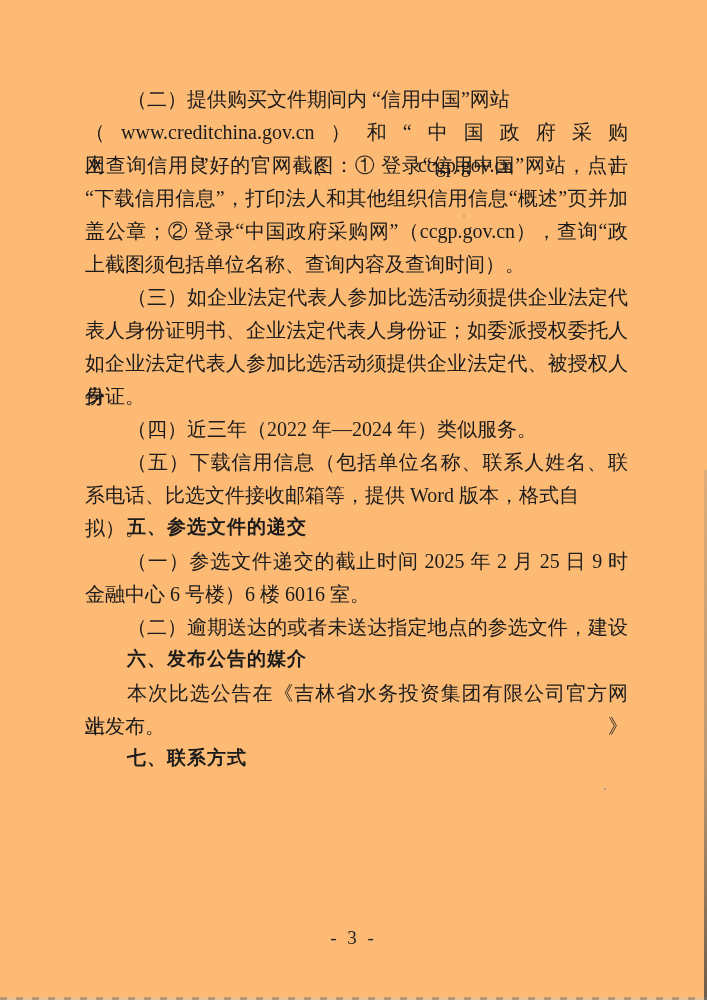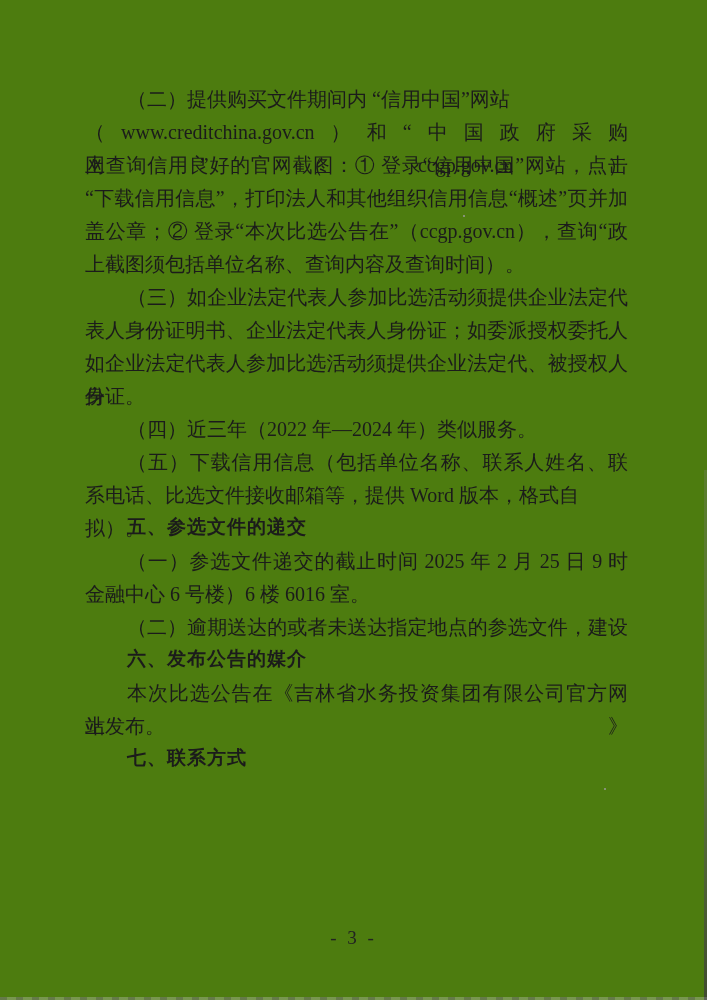--- a/index.html
+++ b/index.html
@@ -4,21 +4,21 @@
 <style>
   html, body {
     margin: 0;
     padding: 0;
     background: #ffffff;
   }
   .page {
     position: relative;
     width: 707px;
     height: 1000px;
-    background: #4d7c0f;
+    background: #fdba74;
     overflow: hidden;
     font-family: "Liberation Serif", "DejaVu Serif", serif;
     color: #1b1b1b;
   }
   .content {
     position: absolute;
     left: 85px;
     top: 83px;
     width: 543px;
   }
@@ -84,21 +84,21 @@
 </style>
 </head>
 <body>
 
 <div class="page">
   <div class="content" id="doc-body">
       <div class="line indent">（二）提供购买文件期间内 “信用中国”网站</div>
       <div class="line fill">（www.creditchina.gov.cn）和“中国政府采购网”（ccgp.gov.cn）</div>
       <div class="line fill">上查询信用良好的官网截图：① 登录“信用中国”网站，点击</div>
       <div class="line fill">“下载信用信息”，打印法人和其他组织信用信息“概述”页并加</div>
-      <div class="line fill">盖公章；② 登录“本次比选公告在”（ccgp.gov.cn），查询“政</div>
+      <div class="line fill">盖公章；② 登录“中国政府采购网”（ccgp.gov.cn），查询“政</div>
       <div class="line">上截图须包括单位名称、查询内容及查询时间）。</div>
       <div class="line indent fill">（三）如企业法定代表人参加比选活动须提供企业法定代</div>
       <div class="line fill">表人身份证明书、企业法定代表人身份证；如委派授权委托人</div>
       <div class="line fill">如企业法定代表人参加比选活动须提供企业法定代、被授权人身</div>
       <div class="line">份证。</div>
       <div class="line indent">（四）近三年（2022 年—2024 年）类似服务。</div>
       <div class="line indent fill">（五）下载信用信息（包括单位名称、联系人姓名、联</div>
       <div class="line">系电话、比选文件接收邮箱等，提供 Word 版本，格式自拟）。</div>
       <div class="line indent bold">五、参选文件的递交</div>
       <div class="line indent fill">（一）参选文件递交的截止时间 2025 年 2 月 25 日 9 时</div>

